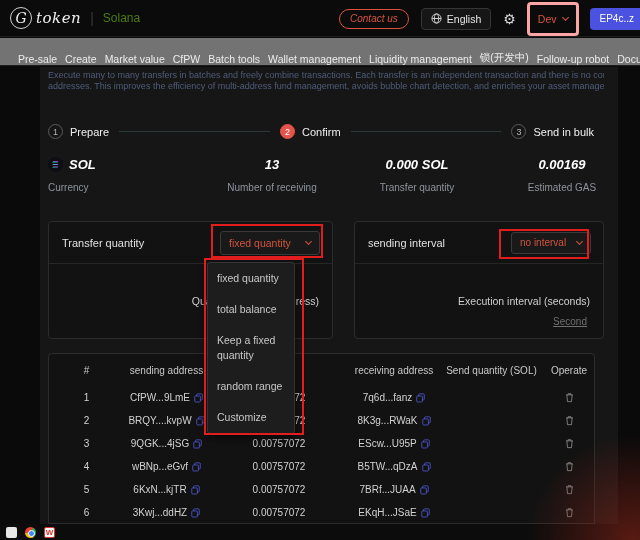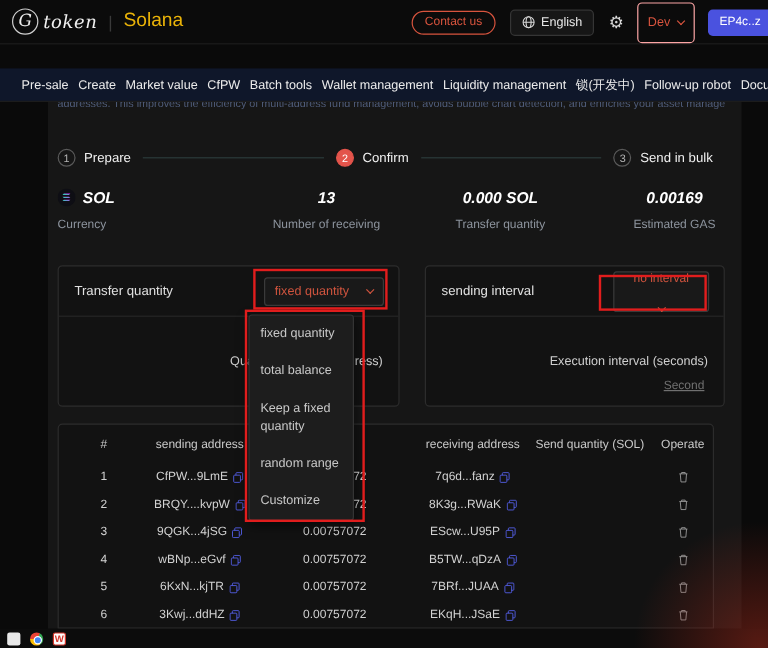--- a/index.html
+++ b/index.html
@@ -9,39 +9,39 @@
 
   
   .topbar { position:absolute; left:0; top:0; width:640px; height:37px; background:#0b0b0b;
     border-bottom:1px solid #1c1c1c; display:flex; align-items:center; z-index:10; }
   .logo-g { width:22px; height:22px; border:1px solid #cfcfcf; border-radius:50%; display:flex;
     align-items:center; justify-content:center; font-family:"DejaVu Serif", serif; font-style:italic;
     font-size:14px; color:#eee; margin-left:10px; flex:none; }
   .logo-text { font-family:"DejaVu Serif", serif; font-style:italic; font-size:15px; color:#f0f0f0;
     margin-left:4px; letter-spacing:.5px; }
   .logo-sep { color:#3a3a3a; margin:0 9px; font-size:14px; }
-  .net-name { font-size:16px; color:#eab308; }
+  .net-name { font-size:12px; color:#4d7c0f; }
   .top-right { position:absolute; right:0; top:0; height:37px; display:flex; align-items:center; }
   .btn-contact { height:20px; padding:0 10px; border:1px solid #d8543e; border-radius:10px;
-    color:#d8543e; font-size:10px; display:flex; align-items:center; background:transparent; }
+    color:#d8543e; font-size:10px; display:flex; align-items:center; background:transparent;font-style:italic; }
   .btn-lang { height:22px; margin-left:12px; padding:0 9px; border:1px solid #353535; border-radius:4px;
     background:#161616; color:#e8e8e8; font-size:10.5px; display:flex; align-items:center; gap:5px; }
   .gear { margin-left:12px; font-family:"DejaVu Sans", sans-serif; font-size:14px; color:#d8d8d8;
     background:none; border:none; line-height:1; }
-  .btn-dev { height:34px; margin-left:11px; padding:12px 8px; border:1px solid #fca5a5; border-radius:4px;
+  .btn-dev { height:34px; margin-left:11px; padding:12px 8px; border:3px solid #fca5a5; border-radius:4px;
     background:transparent; color:#d8543e; font-size:10.5px; display:flex; align-items:center; gap:6px; }
   .btn-wallet { height:22px; margin-left:11px; margin-right:-10px; padding:0 16px 0 10px; border:none;
     border-radius:4px; background:#4a52df; color:#fff; font-size:10px; display:flex; align-items:center; }
   .chev { width:5px; height:5px; border-right:1.5px solid currentColor; border-bottom:1.5px solid currentColor;
     transform:rotate(45deg); display:inline-block; margin-top:-3px; flex:none; }
 
   
-  .mainnav { position:absolute; left:0; top:38px; width:640px; height:28px; background:#0f172a;
-    border-bottom:1px solid #1c1c1c; display:flex; align-items:center; gap:8px; padding-left:18px;
-    overflow:hidden; z-index:9;margin-top:19px; }
+  .mainnav { position:absolute; left:0; top:38px; width:640px; height:28px; background:#737373;
+    border-bottom:1px solid #1c1c1c; display:flex; align-items:flex-end; gap:8px; padding-left:18px;
+    overflow:hidden; z-index:9; }
   .nav-item { font-size:10.5px; color:#ececec; white-space:nowrap; flex:none; cursor:pointer; }
 
   
   .card { position:absolute; left:40px; top:67px; width:578px; height:457px; background:#161616; overflow:hidden; }
   .desc { position:absolute; left:8px; top:3px; width:556px; }
   .desc div { font-size:9px; line-height:10.5px; color:#4f5c7a; white-space:nowrap; overflow:hidden; }
 
   
   .steps { position:absolute; left:8px; top:57px; width:546px; display:flex; align-items:center; }
   .step { display:flex; align-items:center; gap:7px; flex:none; }
@@ -67,21 +67,21 @@
   .panel-left  { left:8px;   top:154px; width:285px; height:118px; }
   .panel-right { left:314px; top:154px; width:250px; height:118px; }
   .panel-row1 { height:42px; border-bottom:1px solid #262626; display:flex; align-items:center;
     justify-content:space-between; padding:0 12px 0 13px; }
   .panel-title { font-size:11px; color:#e0e0e0; }
   .panel-row2 { position:relative; height:74px; padding:0 13px; display:flex; align-items:center;justify-content:flex-end; }
   .row2-label { font-size:10.5px; color:#cfcfcf; }
   .mode-select { height:24px; min-width:100px; background:#191919; border:1px solid #3a3a3a; border-radius:3px;
     color:#d0543e; font-size:10.5px; display:flex; align-items:center; justify-content:space-between;
     padding:0 8px; gap:6px; cursor:pointer; }
-  .mode-select.sm { height:34px; min-width:80px; font-size:10px;flex-direction:column; }
+  .mode-select.sm { height:22px; min-width:80px; font-size:10px; }
   .unit-suffix { position:absolute; right:16px; bottom:11px; font-size:10px; color:#707070;text-decoration:underline; }
 
   
   .table { position:absolute; left:8px; top:286px; width:547px; height:171px; background:#121212;
     border:1px solid #2c2c2c; border-radius:4px 4px 0 0; overflow:hidden; }
   .trow { display:grid; grid-template-columns:75px 85px 140px 90px 105px 50px; align-items:center; }
   .trow.head { height:32px; }
   .trow.body { height:23px; }
   .tcell { text-align:center; font-size:10px; color:#d2d2d2; overflow:hidden; white-space:nowrap; }
   .head .tcell { color:#c9c9c9; }

